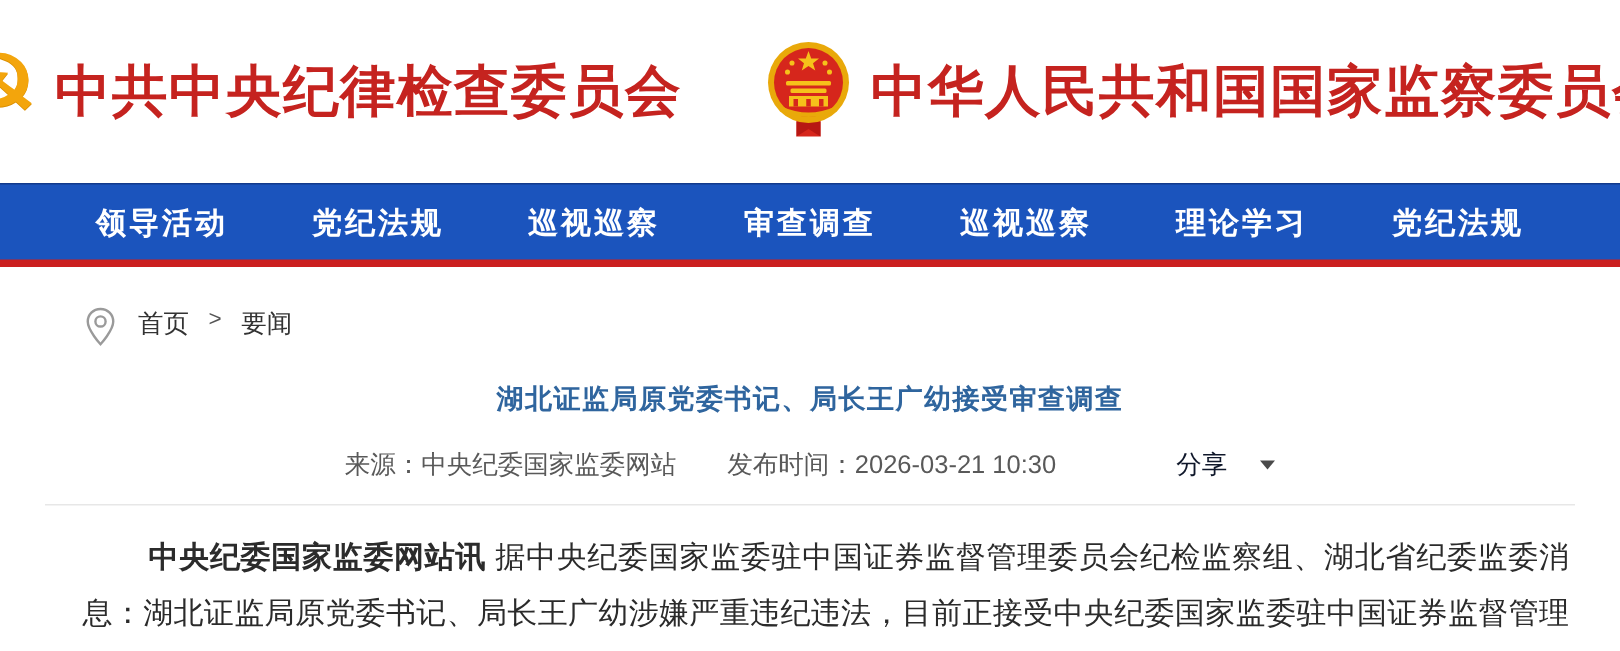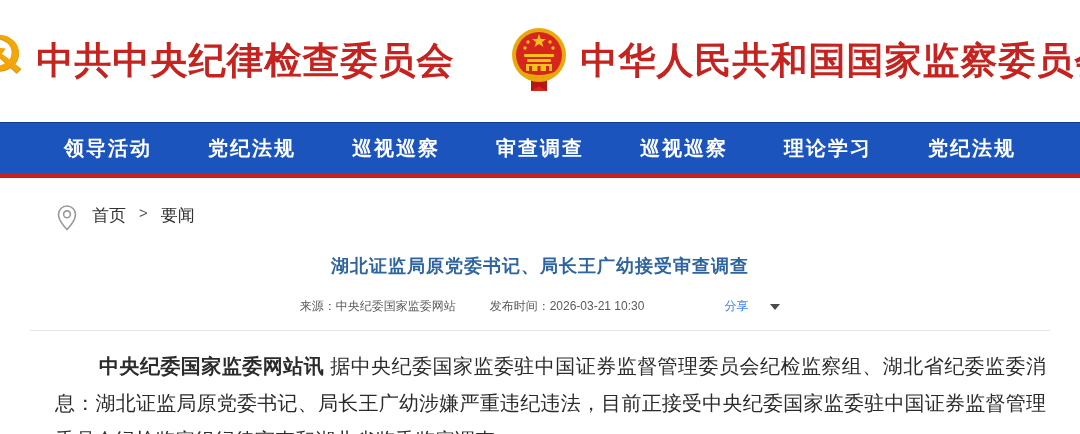--- a/index.html
+++ b/index.html
@@ -78,32 +78,32 @@
     font-size: 18px;
     font-weight: bold;
     color: #2f659e;
     letter-spacing: 1px;
   }
   .article-meta {
     margin-top: 20px;
     display: flex;
     justify-content: center;
     align-items: center;
-    font-size: 12px;
+    font-size: 17px;
     color: #595959;
   }
   .meta-group { white-space: nowrap; }
   .meta-gap-sm { margin-left: 34px; }
   .meta-gap-lg { margin-left: 80px; }
   .share-btn {
     display: inline-flex;
     align-items: center;
     gap: 22px;
     cursor: pointer;
-    color: #3b82f6;
+    color: #0f172a;
   }
   .caret-down {
     width: 0; height: 0;
     border-left: 5px solid transparent;
     border-right: 5px solid transparent;
     border-top: 6px solid #4a4a4a;
     display: inline-block;
   }
   .meta-divider {
     border-bottom: 1px solid #e7e7e7;

